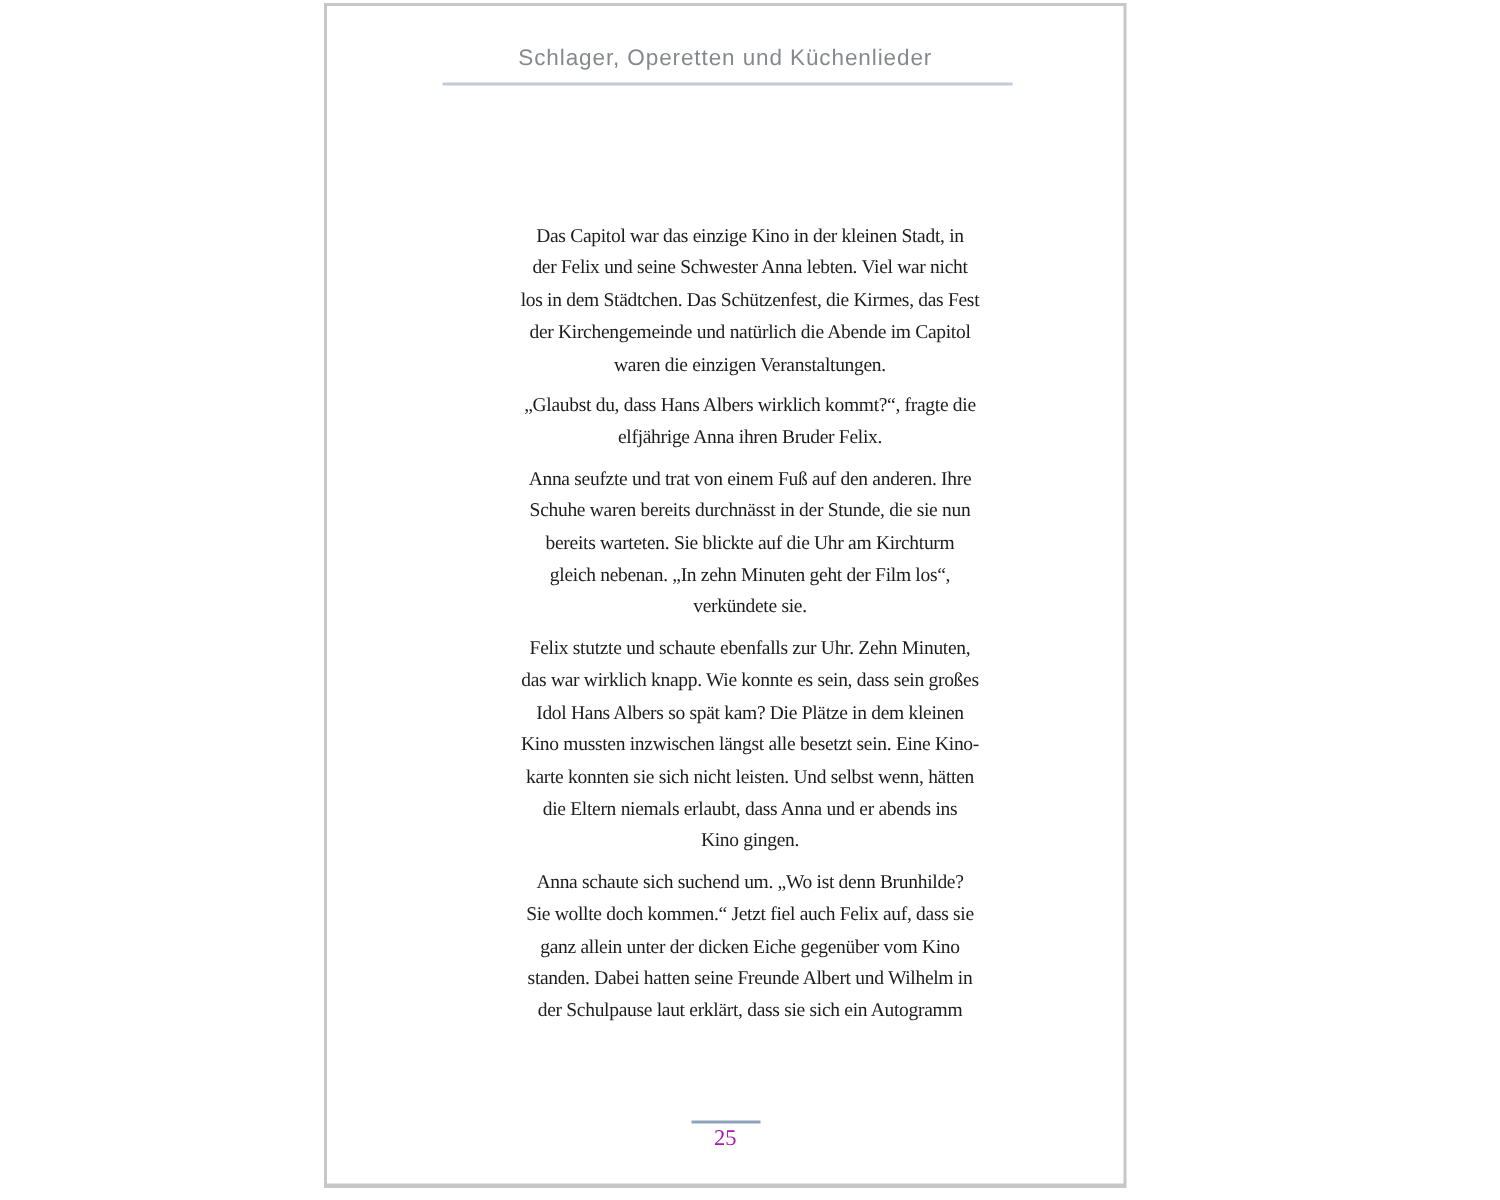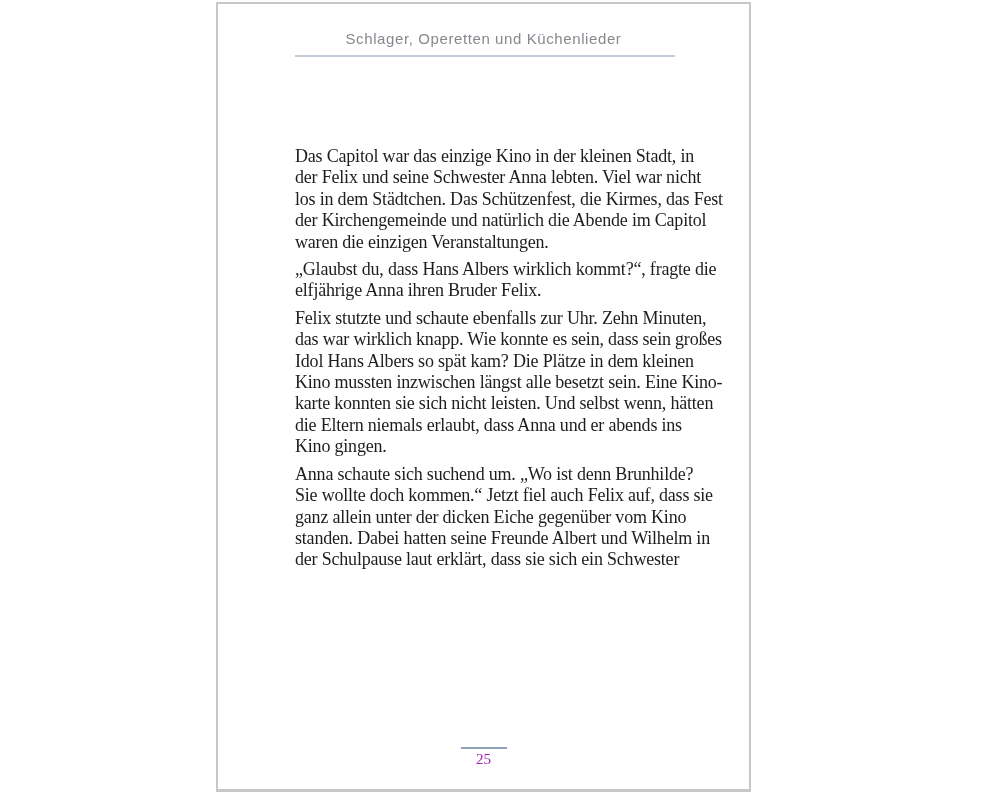--- a/index.html
+++ b/index.html
@@ -54,25 +54,26 @@
     transform-origin: left center;
   }
   .body-text {
     position: absolute;
     top: 142px; left: 77px;
     width: 410px;
   }
   .para {
     white-space: pre;
     font-family: "Liberation Serif", serif;
-    font-size: 18px;
+    font-size: 13px;
     line-height: 21.4px;
     letter-spacing: -0.2px;
     color: #1d1d1d;
     margin: 0 0 6px 0;
+    text-align: center;
   }
   .footer-rule {
     position: absolute;
     top: 743px; left: 50%;
     margin-left: -23px;
     width: 46px; height: 2px;
     background: #8ea3ba;
   }
   .page-number {
     position: absolute;
@@ -95,32 +96,37 @@
 
 
     <div class="body-text">
       <p class="para">Das Capitol war das einzige Kino in der kleinen Stadt, in
 der Felix und seine Schwester Anna lebten. Viel war nicht
 los in dem Städtchen. Das Schützenfest, die Kirmes, das Fest
 der Kirchengemeinde und natürlich die Abende im Capitol
 waren die einzigen Veranstaltungen.</p>
       <p class="para">„Glaubst du, dass Hans Albers wirklich kommt?“, fragte die
 elfjährige Anna ihren Bruder Felix.</p>
+      <p class="para">Anna seufzte und trat von einem Fuß auf den anderen. Ihre
+Schuhe waren bereits durchnässt in der Stunde, die sie nun
+bereits warteten. Sie blickte auf die Uhr am Kirchturm
+gleich nebenan. „In zehn Minuten geht der Film los“,
+verkündete sie.</p>
       <p class="para">Felix stutzte und schaute ebenfalls zur Uhr. Zehn Minuten,
 das war wirklich knapp. Wie konnte es sein, dass sein großes
 Idol Hans Albers so spät kam? Die Plätze in dem kleinen
 Kino mussten inzwischen längst alle besetzt sein. Eine Kino-
 karte konnten sie sich nicht leisten. Und selbst wenn, hätten
 die Eltern niemals erlaubt, dass Anna und er abends ins
 Kino gingen.</p>
       <p class="para">Anna schaute sich suchend um. „Wo ist denn Brunhilde?
 Sie wollte doch kommen.“ Jetzt fiel auch Felix auf, dass sie
 ganz allein unter der dicken Eiche gegenüber vom Kino
 standen. Dabei hatten seine Freunde Albert und Wilhelm in
-der Schulpause laut erklärt, dass sie sich ein Schwester</p>
+der Schulpause laut erklärt, dass sie sich ein Autogramm</p>
     </div>
 
     <div class="footer-rule"></div>
 
     <div class="page-number">25</div>
 
   </div>
 </div>
 
 </body></html>

